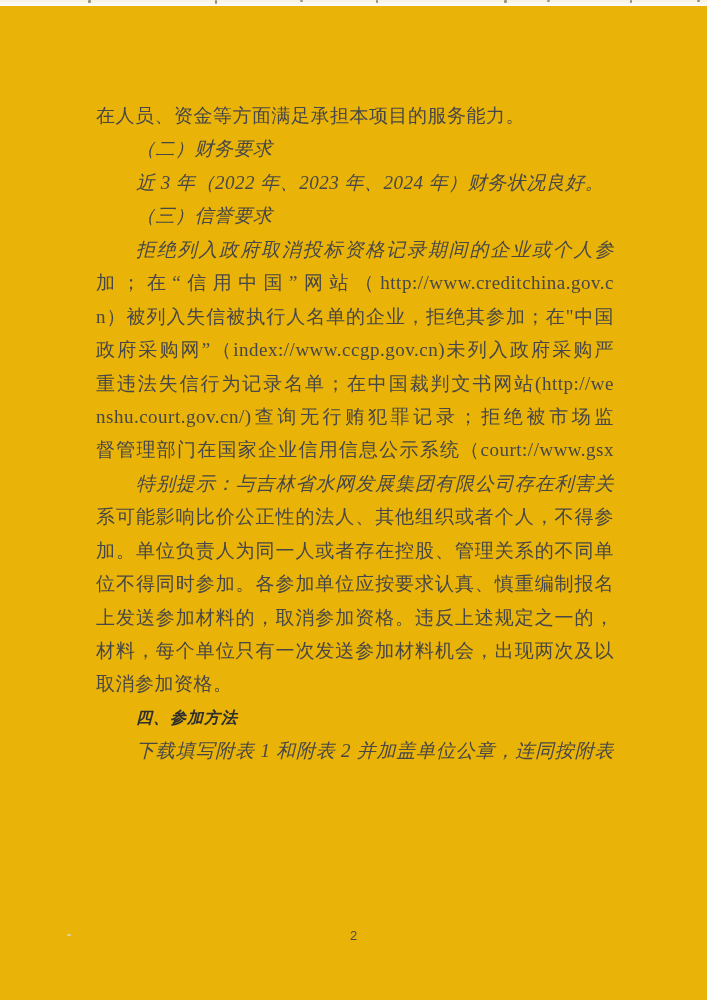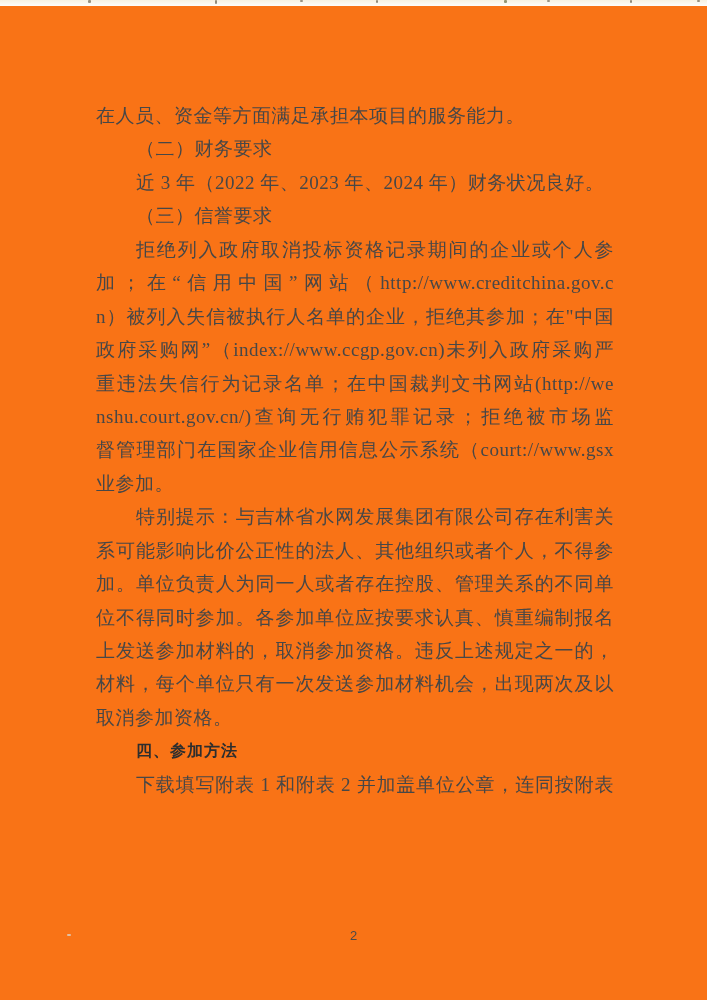--- a/index.html
+++ b/index.html
@@ -5,21 +5,21 @@
   html, body {
     margin: 0;
     padding: 0;
     background: #e8e8e8;
     font-family: "Liberation Serif", "DejaVu Serif", serif;
   }
   .page {
     position: relative;
     width: 707px;
     height: 1000px;
-    background: #f97316;
+    background: #eab308;
     overflow: hidden;
   }
   
   .scan-edge {
     position: absolute;
     top: 0; left: 0; right: 0;
     height: 6px;
     background: linear-gradient(to bottom, #f6f1e1, #fdfdfc);
   }
   .speck {
@@ -43,20 +43,21 @@
     white-space: nowrap;
   }
   .line.justify {
     white-space: normal;
     text-align: justify;
     text-align-last: justify;
     text-justify: inter-ideograph;
   }
   .line.indent {
     text-indent: 40px;
+    font-style: italic;
   }
   .line.heading {
     font-family: "Liberation Sans", "DejaVu Sans", sans-serif;
     font-weight: 700;
     font-size: 16px;
     color: #2e2e2e;
     letter-spacing: 1px;
   }
   .page-number {
     position: absolute;
@@ -90,21 +91,20 @@
       <div class="line indent">（二）财务要求</div>
       <div class="line indent">近 3 年（2022 年、2023 年、2024 年）财务状况良好。</div>
       <div class="line indent">（三）信誉要求</div>
       <div class="line indent justify">拒绝列入政府取消投标资格记录期间的企业或个人参</div>
       <div class="line justify">加；在“信用中国”网站（http://www.creditchina.gov.c</div>
       <div class="line justify">n）被列入失信被执行人名单的企业，拒绝其参加；在"中国</div>
       <div class="line justify">政府采购网”（index://www.ccgp.gov.cn)未列入政府采购严</div>
       <div class="line justify">重违法失信行为记录名单；在中国裁判文书网站(http://we</div>
       <div class="line justify">nshu.court.gov.cn/)查询无行贿犯罪记录；拒绝被市场监</div>
       <div class="line justify">督管理部门在国家企业信用信息公示系统（court://www.gsx</div>
-      <div class="line">业参加。</div>
       <div class="line indent justify">特别提示：与吉林省水网发展集团有限公司存在利害关</div>
       <div class="line justify">系可能影响比价公正性的法人、其他组织或者个人，不得参</div>
       <div class="line justify">加。单位负责人为同一人或者存在控股、管理关系的不同单</div>
       <div class="line justify">位不得同时参加。各参加单位应按要求认真、慎重编制报名</div>
       <div class="line justify">上发送参加材料的，取消参加资格。违反上述规定之一的，</div>
       <div class="line justify">材料，每个单位只有一次发送参加材料机会，出现两次及以</div>
       <div class="line">取消参加资格。</div>
       <div class="line heading indent">四、参加方法</div>
       <div class="line indent justify">下载填写附表 1 和附表 2 并加盖单位公章，连同按附表</div>
     </div>

